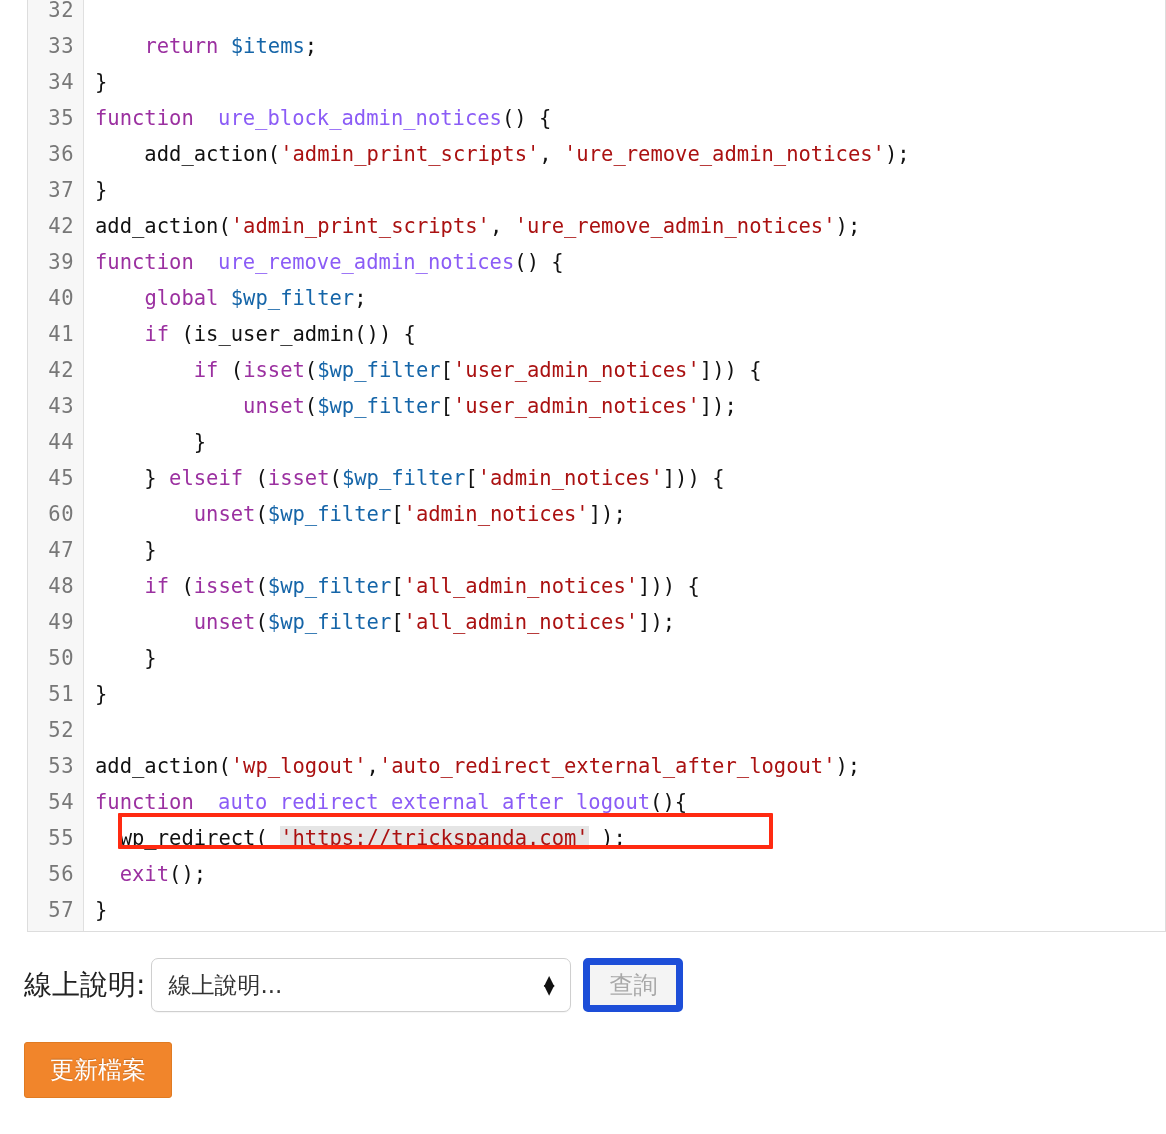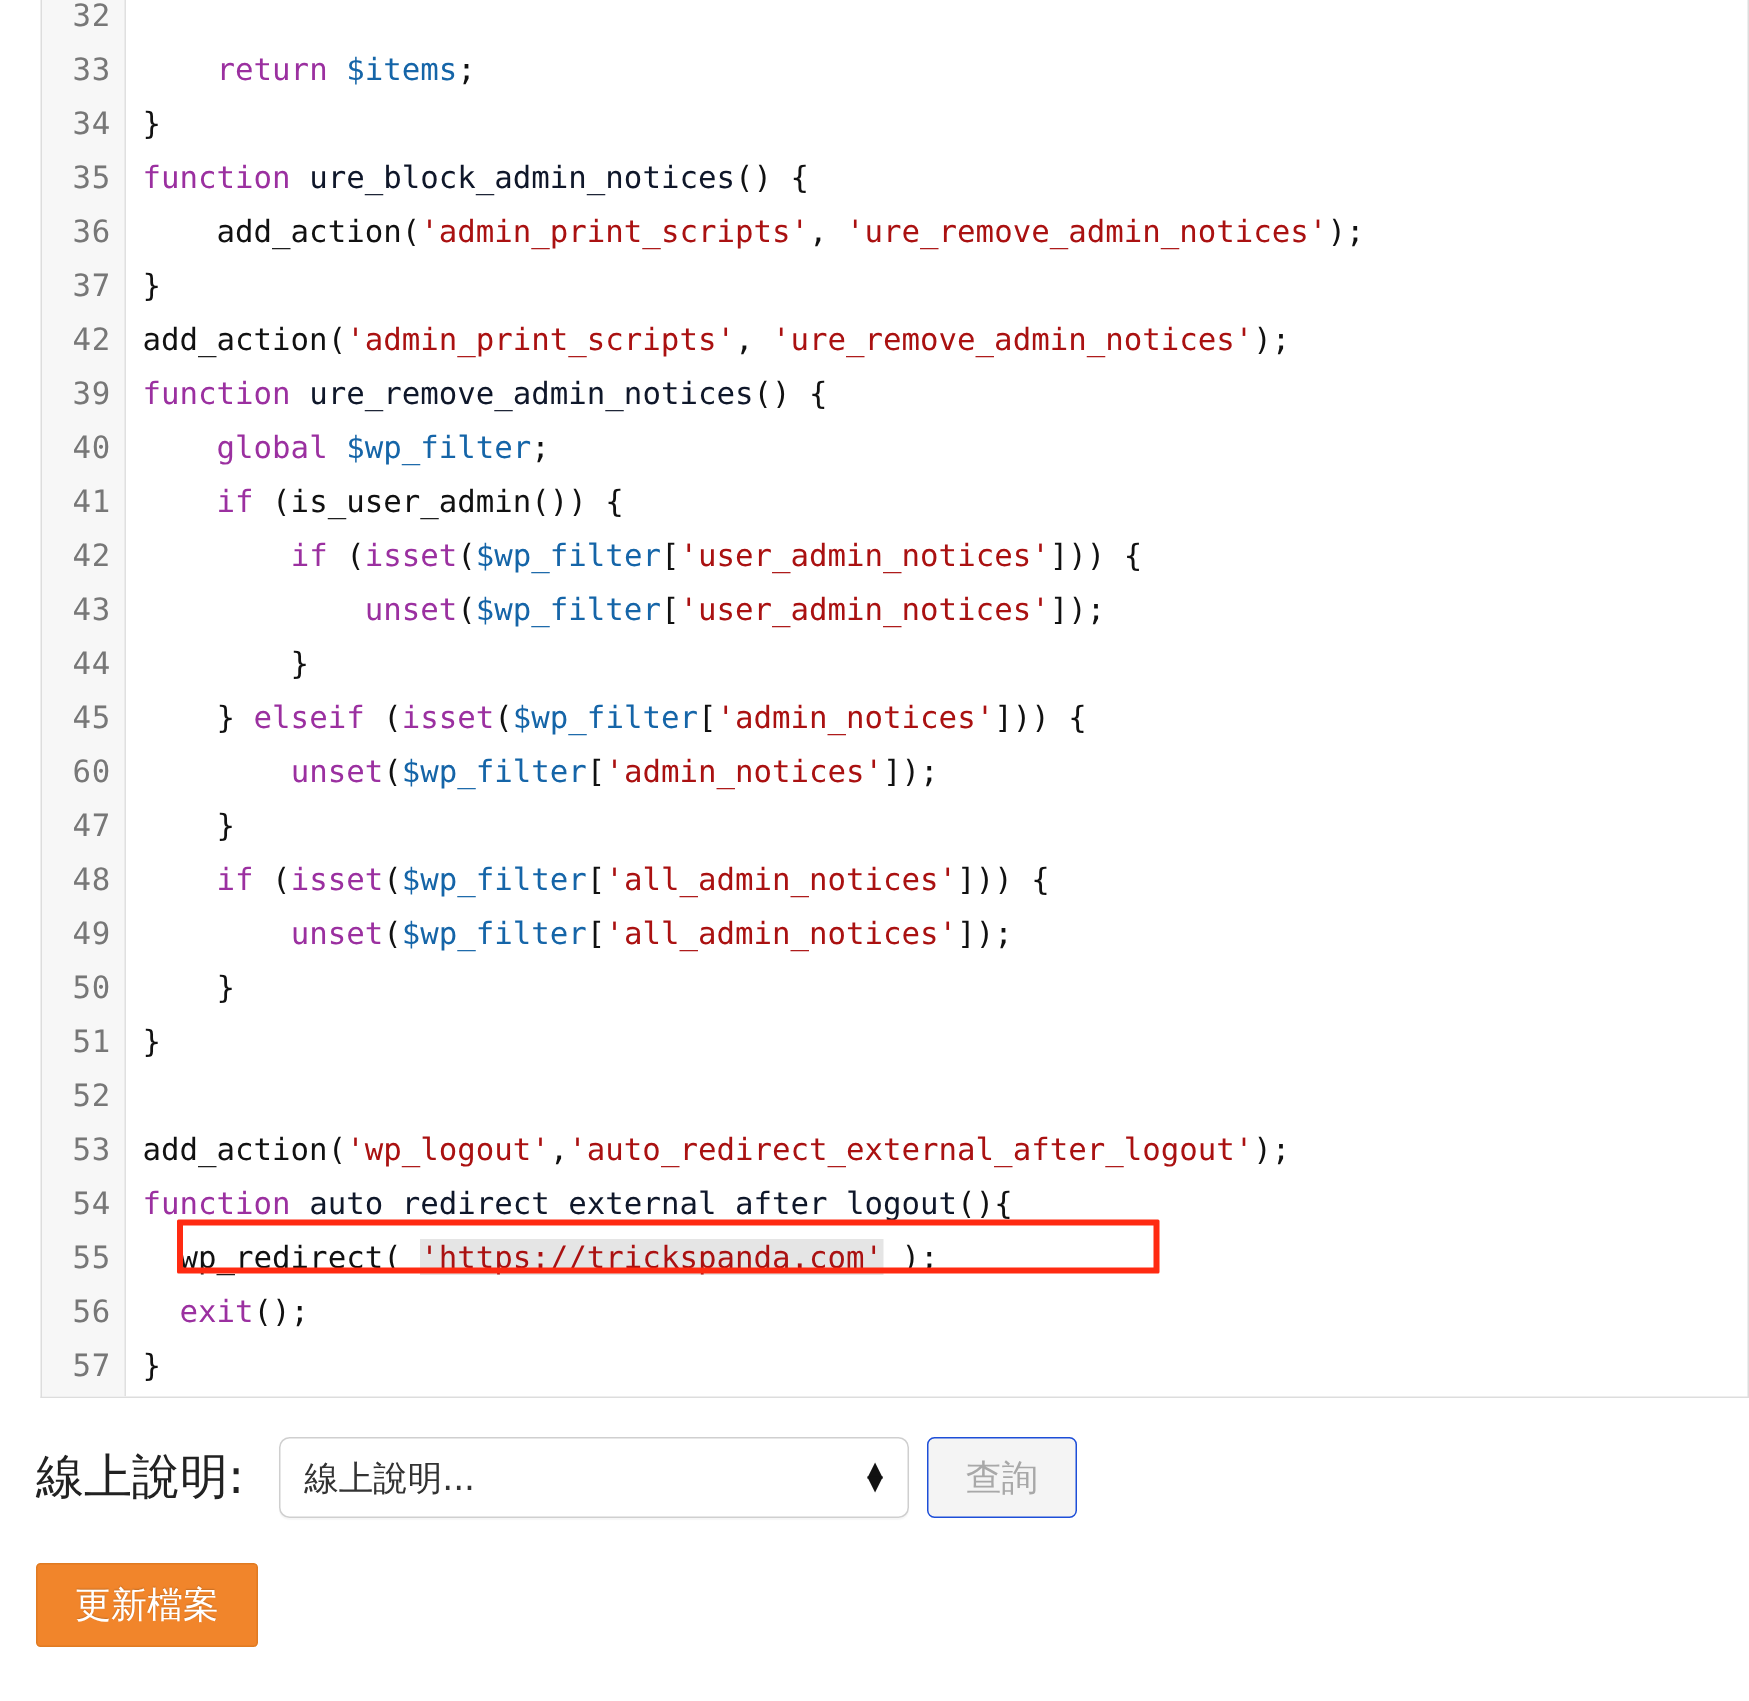--- a/index.html
+++ b/index.html
@@ -63,21 +63,21 @@
     letter-spacing: 0.5px;
     user-select: none;
   }
   .src {
     padding-left: 12px;
     color: #111111;
     flex: 1;
     position: relative;
   }
   .kw  { color: #9B30A0; margin-top: 24px; }     
-  .fn  { color: #0f172a; }     
+  .fn  { color: #8b5cf6; margin-left: 12px; }     
   .var { color: #1565A8; }     
   .str { color: #AA1111; }     
   .pl  { color: #111111; }     
   .sel { background: #e5e5e5; }
 
   
   #annot-box {
     position: absolute;
     left: 90px;
     top: 821px;
@@ -91,23 +91,23 @@
 
   
   #docs-row {
     position: absolute;
     left: 24px;
     top: 958px;
     display: flex;
     align-items: center;
   }
   #docs-label {
-    font-size: 32px;
+    font-size: 28px;
     color: #222222;
-    margin-right: 23px;
+    margin-right: 6px;
     font-family: "DejaVu Sans", sans-serif;
   }
   #docs-select {
     width: 420px;
     height: 54px;
     box-sizing: border-box;
     border: 1px solid #cfcfcf;
     border-radius: 7px;
     background: #ffffff;
     position: relative;
@@ -129,21 +129,21 @@
     line-height: 9px;
     font-size: 14px;
     color: #111;
   }
   #docs-select .arrows span { display:block; }
   #lookup-btn {
     margin-left: 12px;
     width: 100px;
     height: 54px;
     box-sizing: border-box;
-    border: 1px solid #1d4ed8;
+    border: 7px solid #1d4ed8;
     border-radius: 5px;
     background: #f4f4f4;
     color: #a8a8a8;
     font-size: 24px;
     display: flex;
     align-items: center;
     justify-content: center;
     font-family: "DejaVu Sans", sans-serif;
   }
 

